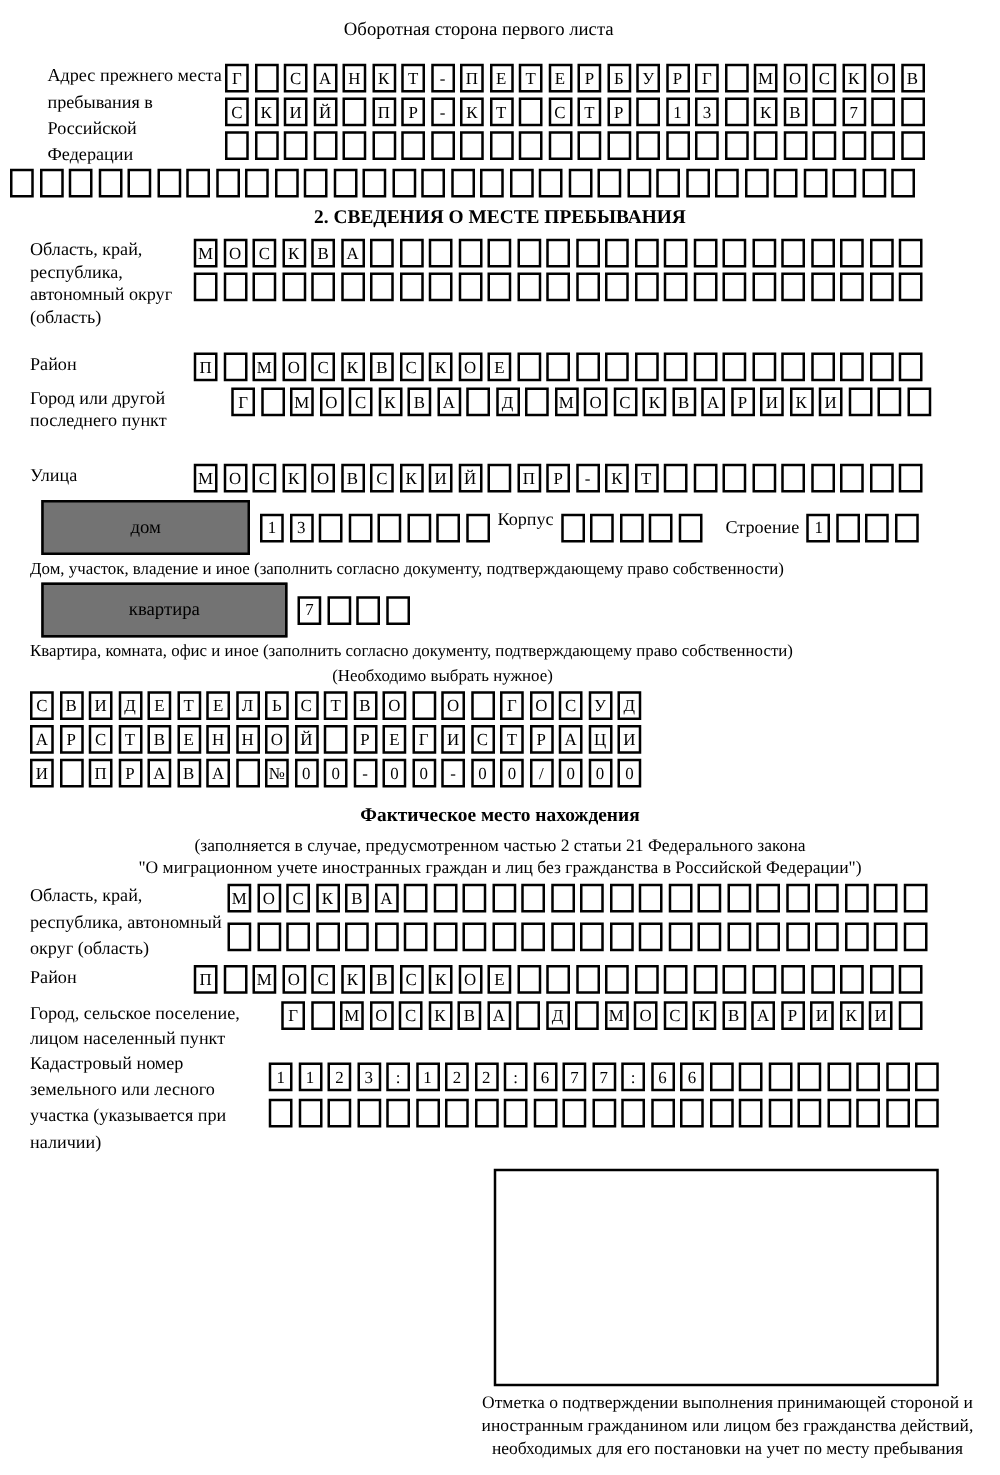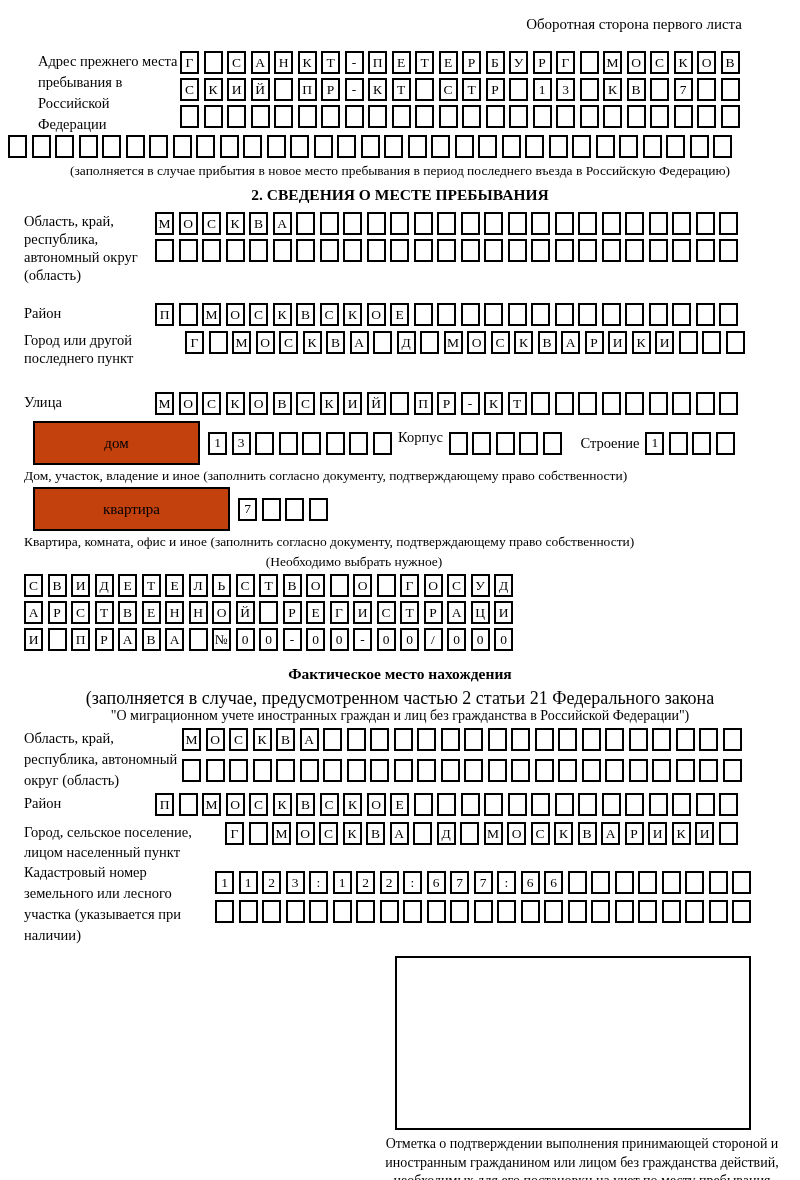--- a/index.html
+++ b/index.html
@@ -4,41 +4,41 @@
 <style>
   * { margin:0; padding:0; box-sizing:border-box; }
   html,body { background:#fff; }
   body {
     width:800px; height:1180px; overflow:hidden;
     font-family:"Liberation Serif", serif; color:#000;
     font-size:14.5px;
   }
   .page { position:relative; width:800px; height:1180px; padding:16px 24px 0 24px; background:#fff; }
 
-  .hdr-note { text-align:right; padding-right:34px; font-size:15px; }
+  .hdr-note { text-align:center; padding-right:34px; font-size:15px; }
 
   .frow { display:flex; align-items:flex-start; }
   .flabel { flex:none; font-size:14.5px; line-height:20px; }
   .rows { flex:1 1 auto; }
 
   .boxrow { display:flex; height:23px; margin-bottom:4px; }
   .cbox {
     flex:none; width:19px; height:23px; margin-right:4.5px;
     border:2px solid #000; background:#fff;
     display:inline-flex; align-items:center; justify-content:center;
     font-size:13.5px; line-height:1;
   }
 
   .center-note { text-align:center; font-size:13.5px; line-height:17px; }
   .h-title { text-align:center; font-weight:bold; font-size:15.5px; }
 
   .fieldbox {
     flex:none; border:2px solid #000; height:44px;
     display:inline-flex; align-items:center; justify-content:center;
-    font-size:15px; background:#c2410c;
+    font-size:15px; background:#737373;
   }
   .hrow { display:flex; align-items:center; }
   .inline-lbl { flex:none; font-size:14.5px; }
 
   .stamp-box { margin-left:371px; width:356px; height:174px; border:2px solid #000; background:#fff; }
   .stamp-cap { margin-left:338px; width:440px; text-align:center; font-size:14px; line-height:18.5px; }
 </style>
 </head>
 <body>
 
@@ -155,21 +155,20 @@
       <span class="cbox"></span>
       <span class="cbox"></span>
       <span class="cbox"></span>
       <span class="cbox"></span>
       <span class="cbox"></span>
       <span class="cbox"></span>
       <span class="cbox"></span>
       <span class="cbox"></span>
       <span class="cbox"></span>
     </div>
-  <div class="center-note" style="margin-top:1px">(заполняется в случае прибытия в новое место пребывания в период последнего въезда в Российскую Федерацию)</div>
 
   <div class="h-title" style="margin-top:7px">2. СВЕДЕНИЯ О МЕСТЕ ПРЕБЫВАНИЯ</div>
 
   <div class="frow" style="margin-top:8px">
     <div class="flabel" style="width:131px; line-height:18px">Область, край, республика, автономный округ (область)</div>
     <div class="rows">
       <div class="boxrow">
           <span class="cbox">М</span>
           <span class="cbox">О</span>
           <span class="cbox">С</span>
@@ -435,21 +434,21 @@
           <span class="cbox">0</span>
           <span class="cbox">/</span>
           <span class="cbox">0</span>
           <span class="cbox">0</span>
           <span class="cbox">0</span>
         </div>
     </div>
   </div>
 
   <div class="h-title" style="margin-top:10px">Фактическое место нахождения</div>
-  <div class="center-note" style="margin-top:7px; font-size:18px">(заполняется в случае, предусмотренном частью 2 статьи 21 Федерального закона</div>
+  <div class="center-note" style="margin-top:7px; font-size:14px">(заполняется в случае, предусмотренном частью 2 статьи 21 Федерального закона</div>
   <div class="center-note" style="font-size:14px">"О миграционном учете иностранных граждан и лиц без гражданства в Российской Федерации")</div>
 
   <div class="frow" style="margin-top:4px">
     <div class="flabel" style="width:158px; line-height:21px">Область, край, республика, автономный округ (область)</div>
     <div class="rows">
       <div class="boxrow" style="margin-bottom:8px">
           <span class="cbox">М</span>
           <span class="cbox">О</span>
           <span class="cbox">С</span>
           <span class="cbox">К</span>

